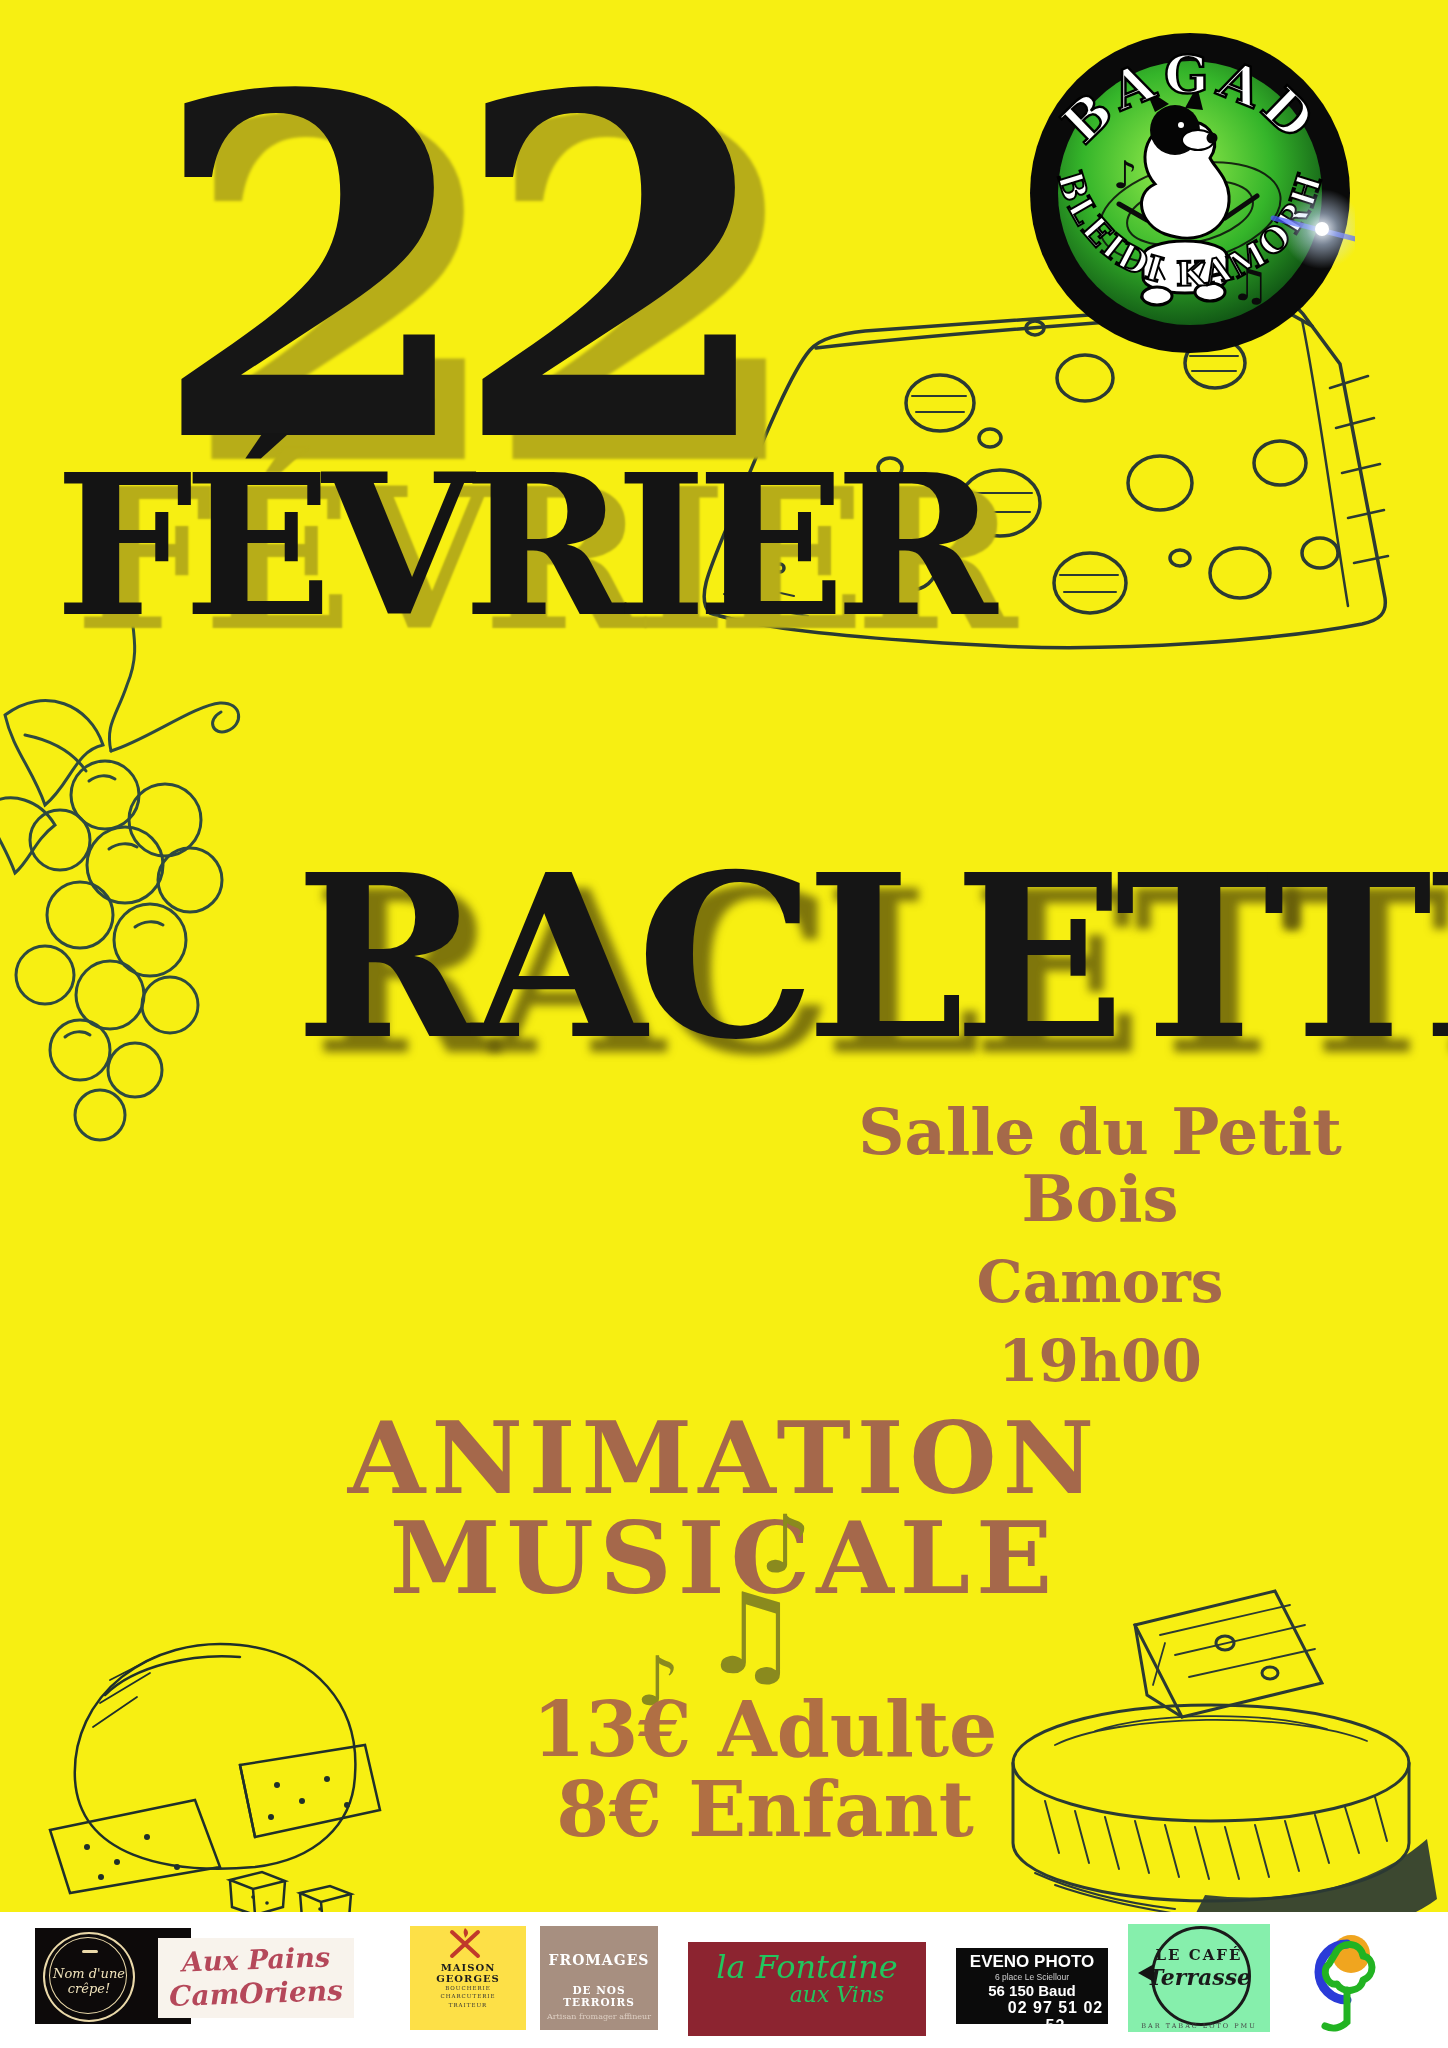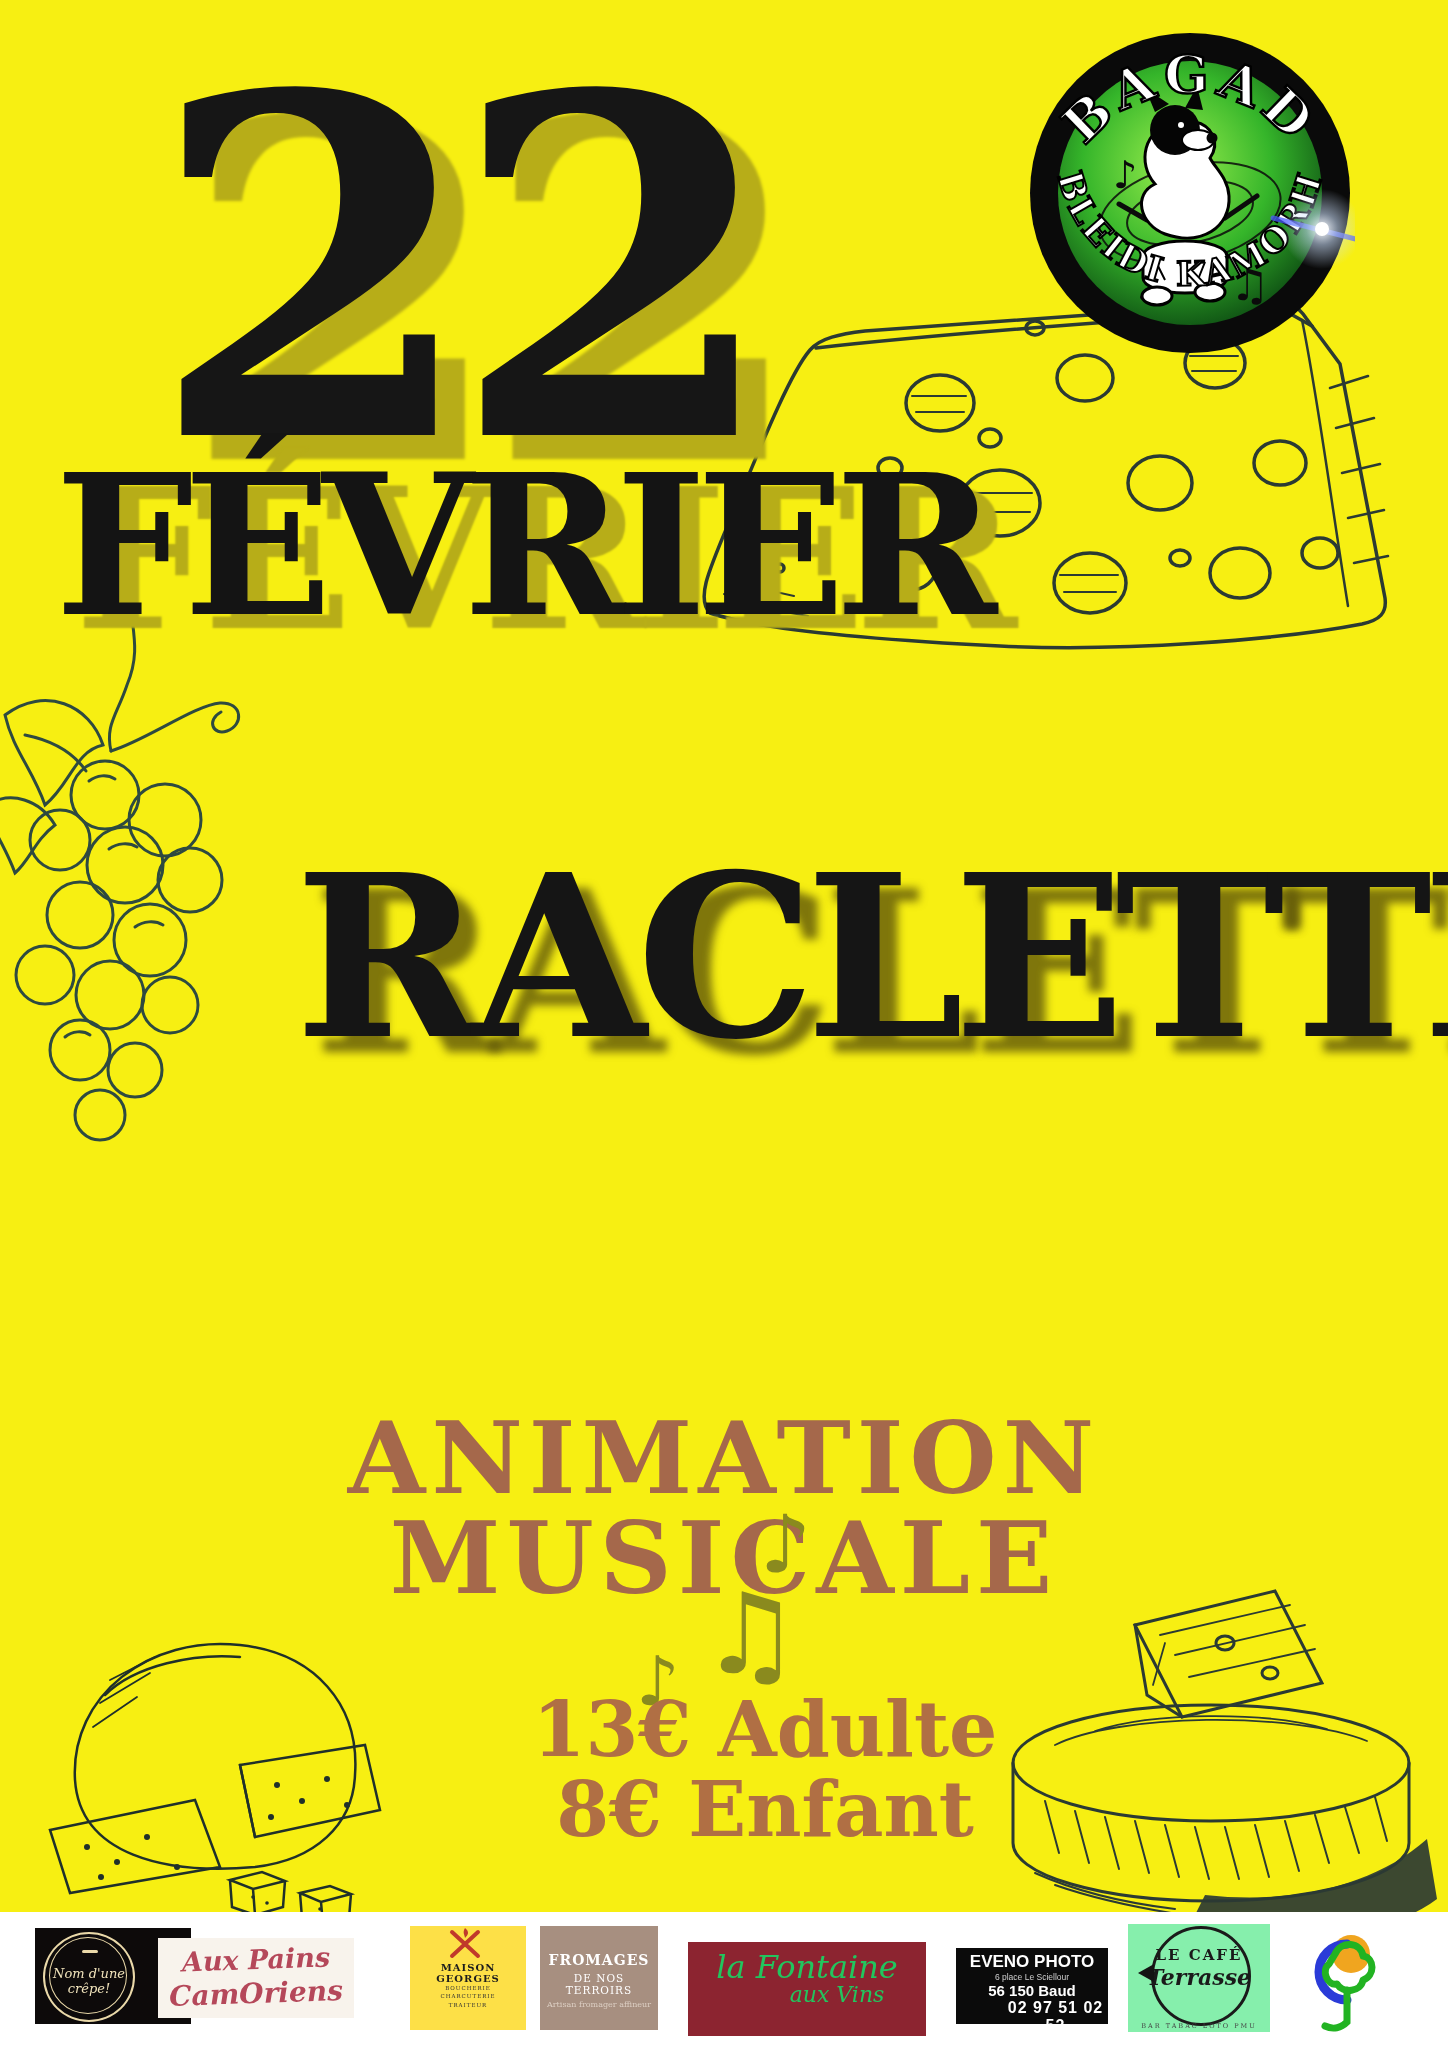--- a/index.html
+++ b/index.html
@@ -49,21 +49,21 @@
   .crepe .spat{position:absolute;left:47px;top:22px;width:16px;height:3px;background:#ead9a9;border-radius:2px;}
   .auxpains{left:158px;top:26px;width:196px;height:80px;background:#f8f3ec;color:#b5485a;
     font-style:italic;font-weight:bold;text-align:center;}
   .auxpains .a1{font-size:27px;margin-top:6px;transform:rotate(-2deg);}
   .auxpains .a2{font-size:28px;margin-top:2px;transform:rotate(-2deg);}
   .georges{left:410px;top:14px;width:116px;height:104px;background:#fde047;text-align:center;color:#1d1d1d;}
   .georges .gt{font-size:10px;font-weight:bold;letter-spacing:1px;margin-top:2px;}
   .georges .gs{font-size:5.5px;letter-spacing:1px;color:#333;line-height:1.5;}
   .fromages{left:540px;top:14px;width:118px;height:104px;background:#a78f80;text-align:center;color:#ffffff;}
   .fromages .f1{font-size:14px;font-weight:bold;letter-spacing:1px;margin-top:26px;}
-  .fromages .f2{font-size:10.5px;font-weight:normal;letter-spacing:1px;margin-top:4px;}
+  .fromages .f2{font-size:10.5px;font-weight:bold;letter-spacing:1px;margin-top:16px;}
   .fromages .f3{font-size:8px;color:#ddcfc3;margin-top:4px;}
   .fontaine{left:688px;top:30px;width:238px;height:94px;background:#8c2430;color:#22c55e;
     font-style:italic;text-align:center;}
   .fontaine .fo1{font-size:32px;margin-top:6px;}
   .fontaine .fo2{font-size:22px;margin-top:-4px;margin-left:60px;}
   .eveno{left:956px;top:36px;width:152px;height:76px;background:#0b0b0b;color:#fff;
     text-align:center;font-family:"Liberation Sans",sans-serif;}
   .eveno .e1{font-size:17px;font-weight:bold;margin-top:4px;}
   .eveno .e2{font-size:8.5px;color:#cfcfcf;text-align:center;}
   .eveno .e3{font-size:15px;font-weight:bold;}
@@ -191,20 +191,25 @@
       <path d="M248,190 L342,214" stroke="#4a5bff" stroke-width="5" opacity="0.75" stroke-linecap="round"></path>
       <circle cx="297" cy="201" r="40" fill="url(#flare)"></circle>
       <circle cx="297" cy="201" r="7" fill="#ffffff"></circle>
     </g>
   </svg>
 
   <div class="abs day22">22</div>
   <div class="abs fevrier">FÉVRIER</div>
   <div class="abs raclette">RACLETTE</div>
 
+  <div class="abs venue">
+    <div class="v1">Salle du Petit Bois</div>
+    <div class="v2">Camors</div>
+    <div class="v3">19h00</div>
+  </div>
 
   <div class="abs animation">ANIMATION  MUSICALE</div>
 
   <div class="abs note" style="left:760px;top:1505px;font-size:80px">♪</div>
   <div class="abs note" style="left:700px;top:1578px;font-size:112px">♫</div>
   <div class="abs note" style="left:636px;top:1648px;font-size:68px">♪</div>
 
   <svg class="abs" style="left:15px;top:1575px" width="430" height="370" viewBox="0 0 430 370" fill="none" stroke="#20302a" stroke-width="2.5" stroke-linecap="round">
     <path d="M60,205 C55,120 135,60 225,70 C300,78 345,130 340,200 C338,250 300,285 240,292 C150,300 65,280 60,205 Z"></path>
     <path d="M90,120 C120,90 180,78 225,82"></path>

